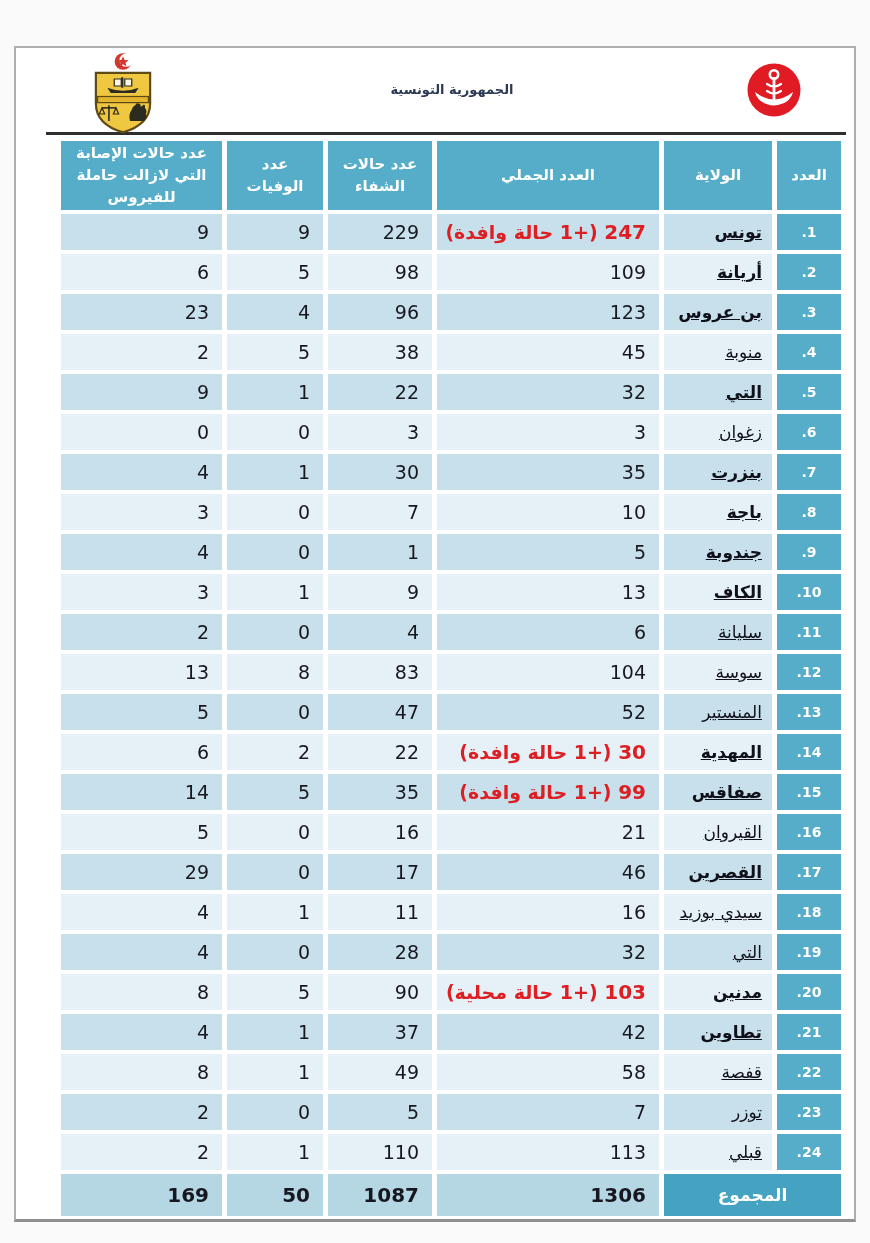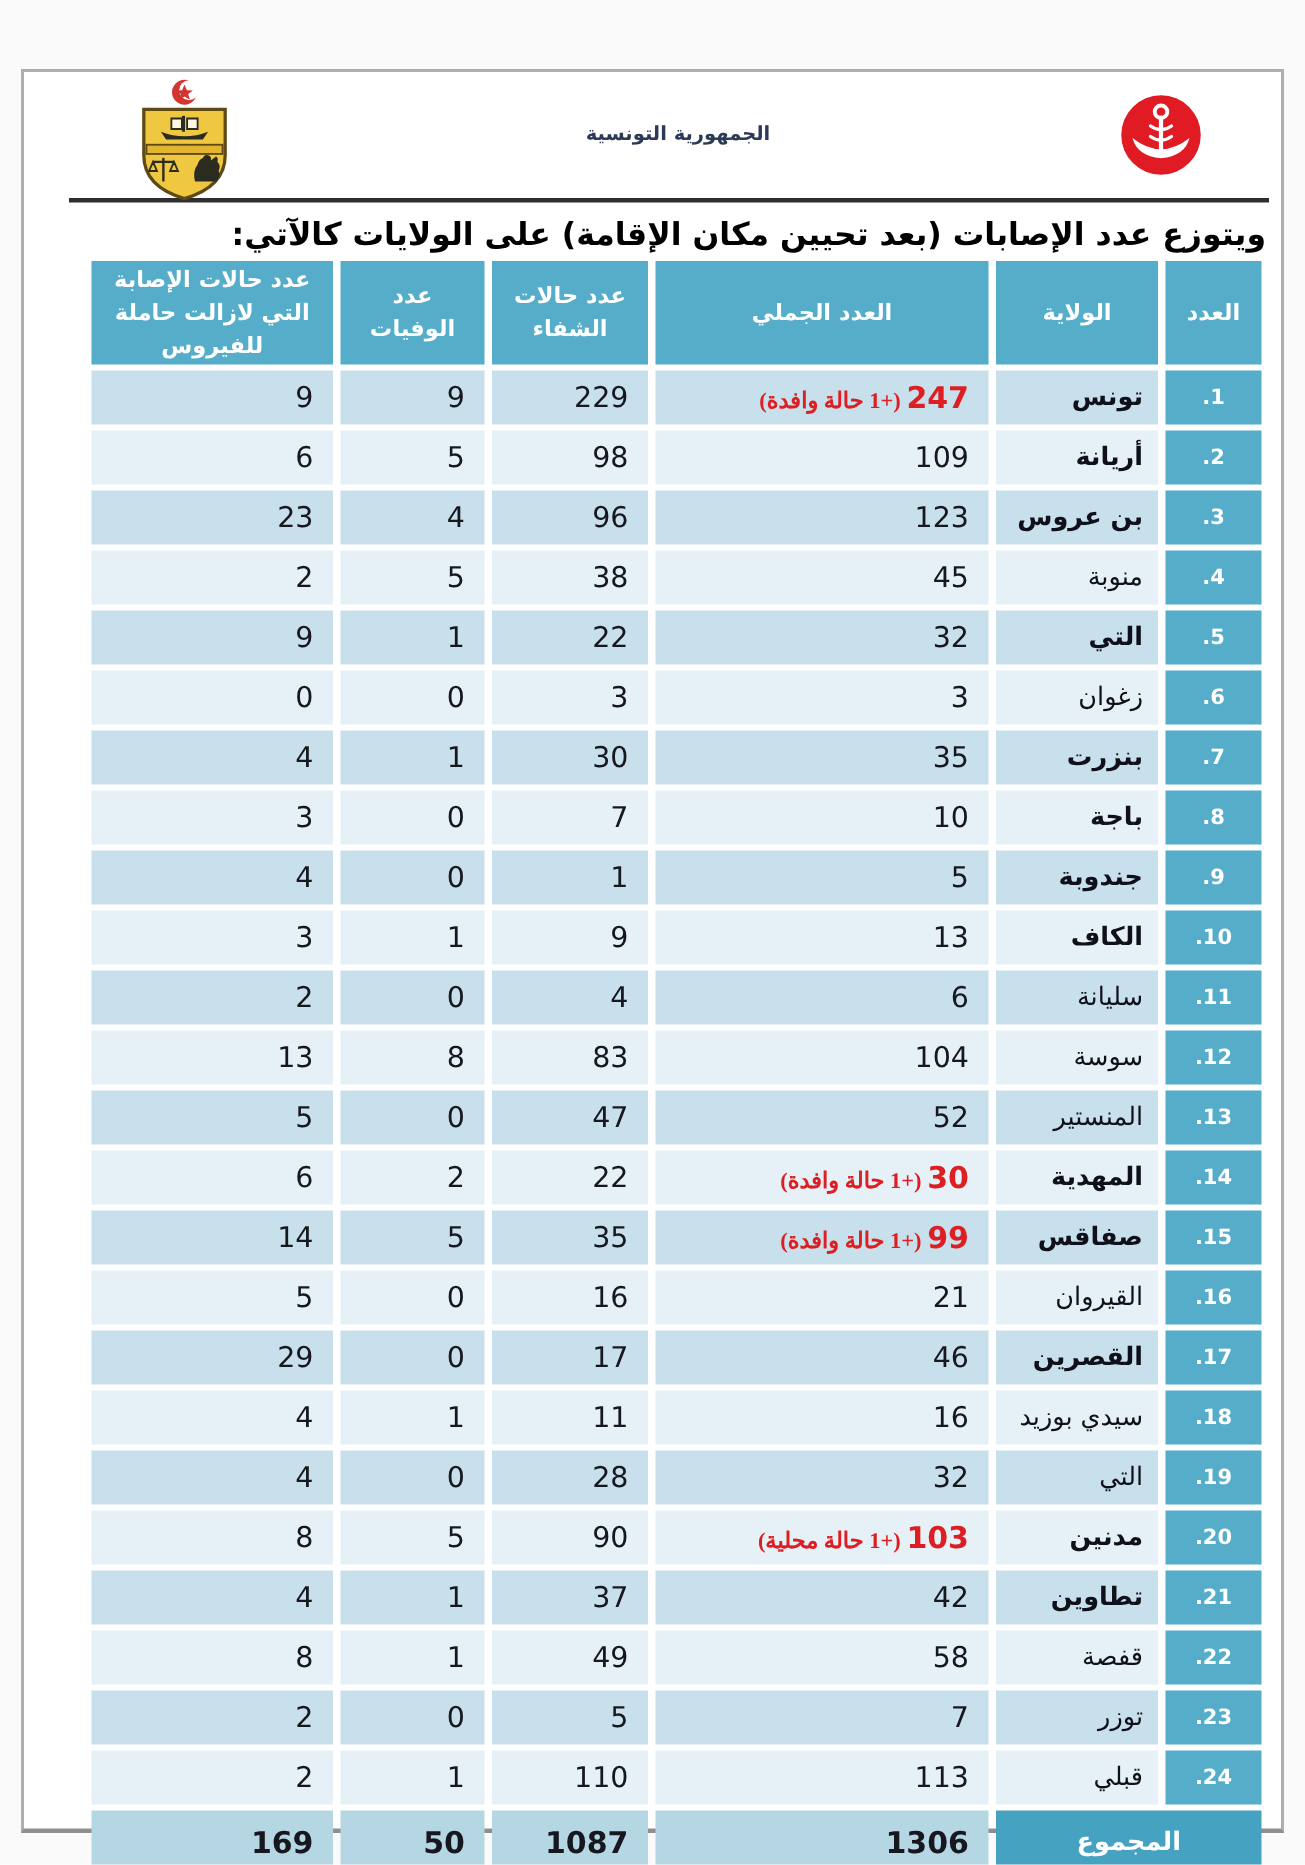--- a/index.html
+++ b/index.html
@@ -56,31 +56,31 @@
     height:56px;vertical-align:middle;text-align:center;
     padding:2px 6px;line-height:1.45;
   }
   td{height:34px;vertical-align:middle;}
   td.rank{
     background:var(--teal);color:#fff;
     font-weight:bold;font-size:14px;text-align:center;
   }
   td.gov{
     text-align:right;padding:0 10px 0 0;
-    font-size:17px;color:#10101a;
+    font-size:17px;color:#10101a;text-decoration:underline;
   }
   td.gov.b{font-weight:bold;}
   td.num{
     text-align:right;padding:0 13px 0 4px;
     font-size:19px;color:#17171f;
   }
   tr.odd  td:not(.rank){background:var(--rowOdd);}
   tr.even td:not(.rank){background:var(--rowEven);}
   .red-big{color:var(--red);font-weight:bold;font-size:20px;}
-  .red-note{color:var(--red);font-weight:bold;font-size:15px;font-family:Liberation Serif, serif;}
+  .red-note{color:var(--red);font-weight:bold;font-size:19px;}
   tfoot td.num{
     background:var(--totalBg);
     font-weight:bold;font-size:20px;height:40px;
   }
   td.total-label{
     background:var(--tealDark);color:#fff;
     font-size:17px;font-weight:bold;text-align:center;height:40px;
   }
 </style>
 </head>
@@ -127,21 +127,20 @@
 
         <circle cx="28" cy="12.5" r="4.2" fill="none" stroke="#ffffff" stroke-width="2.6"></circle>
 
         <path d="M21,22 q7,5 14,0 M35,29 q-7,5 -14,0" fill="none" stroke="#ffffff" stroke-width="2.2" stroke-linecap="round"></path>
       </svg>
     </div>
   </div>
 
   <div class="rule"></div>
 
-  <div class="title"><span>ويتوزع عدد الإصابات </span><span class="tparen">(بعد تحيين مكان الإقامة)</span><span> على الولايات كالآتي:</span></div>
 
   <table>
     <colgroup>
       <col class="col-rank">
         <col class="col-gov">
         <col class="col-total">
       <col class="col-rec">
         <col class="col-deaths">
         <col class="col-active">
     </colgroup>

